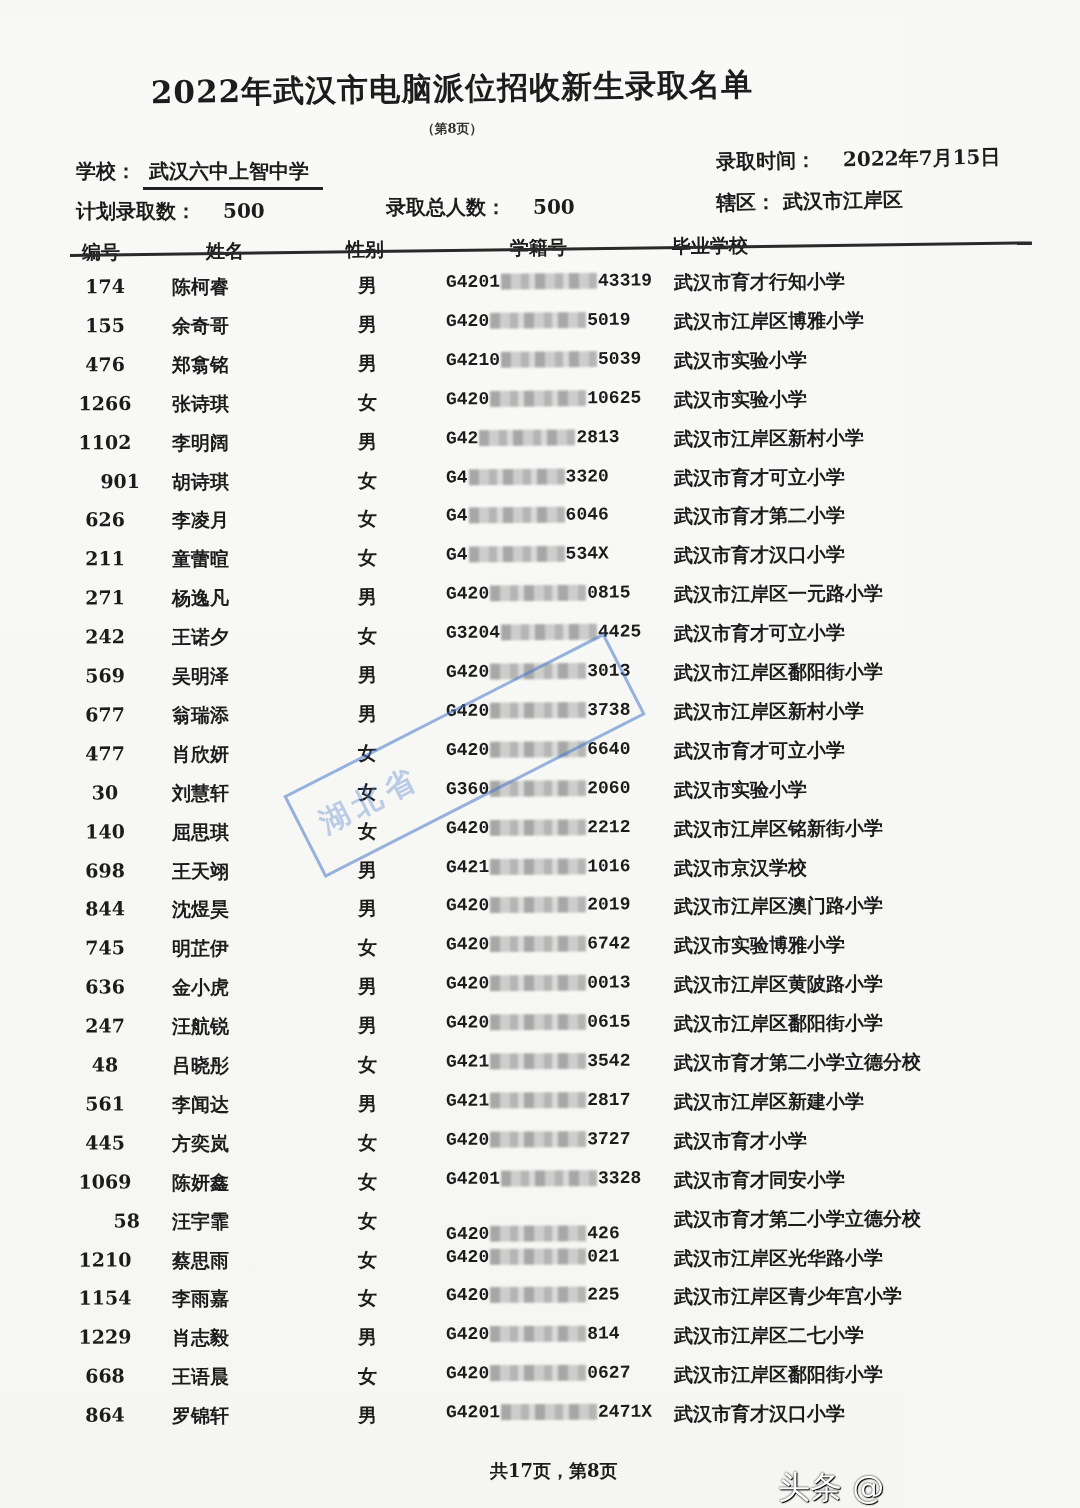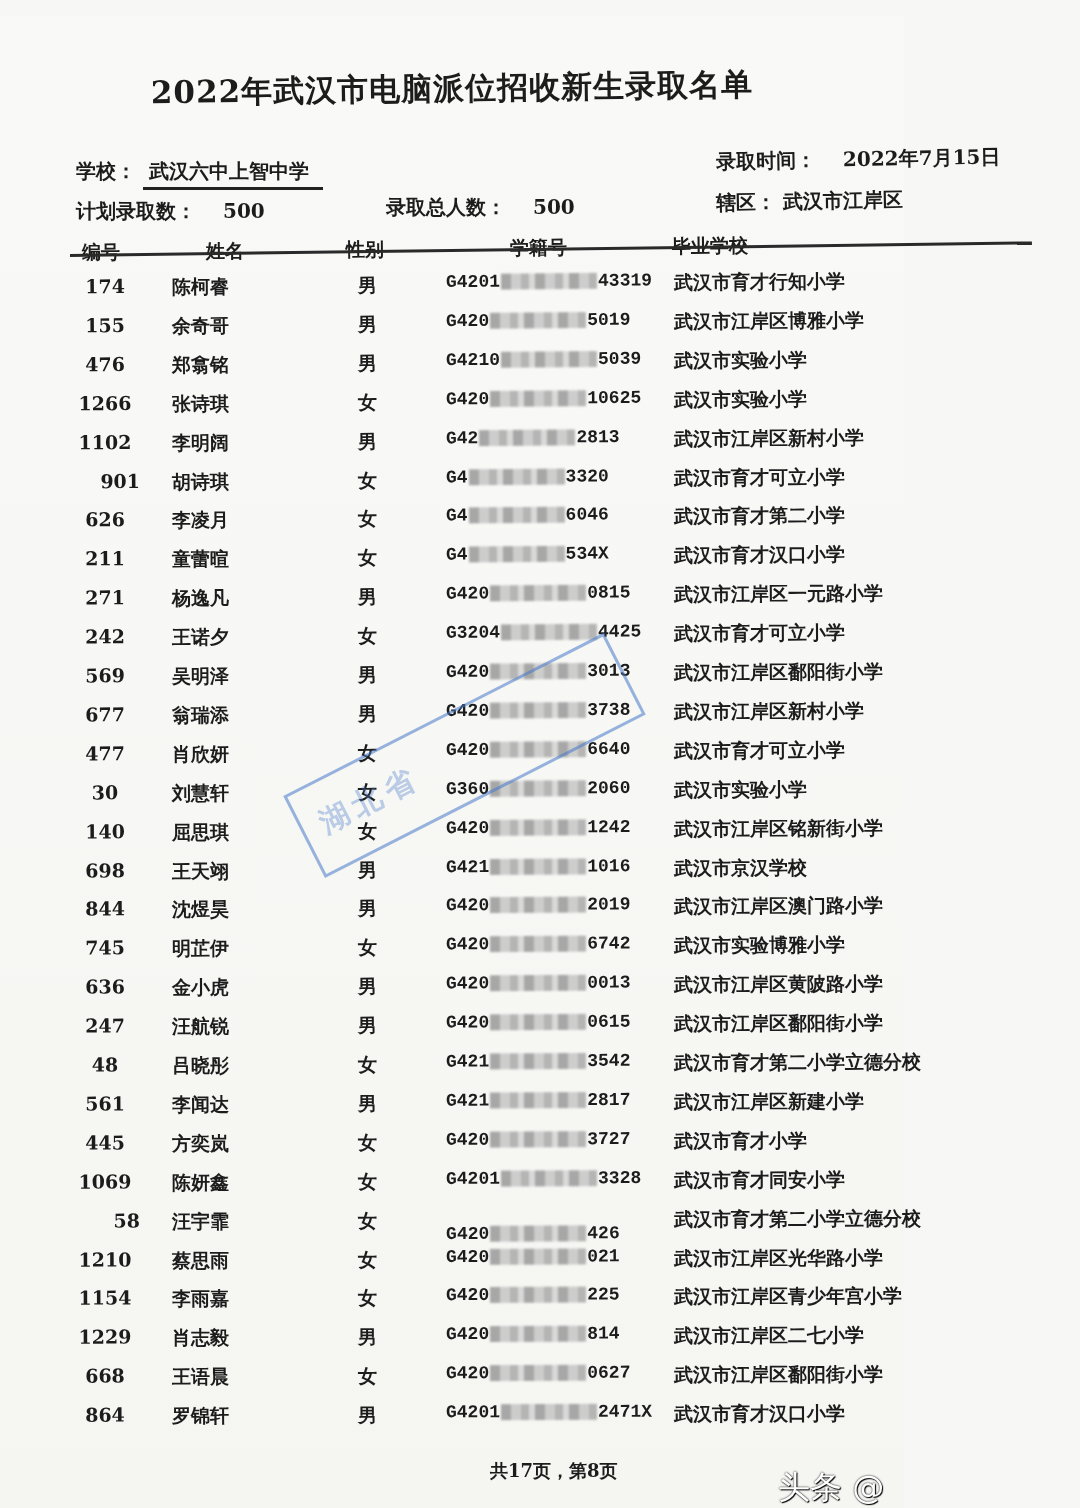--- a/index.html
+++ b/index.html
@@ -66,20 +66,21 @@
     font-family: "DejaVu Sans", "Liberation Sans", sans-serif;
     color: #fff; text-shadow: 0 0 2px #000, 1px 1px 1px #000;
   }
 </style>
 </head>
 <body>
 
 <div class="page">
 
   <div class="title">2022年武汉市电脑派位招收新生录取名单</div>
+  <div class="subtitle">（第8页）</div>
 
   <div class="meta" style="left:76px; top:142px;">
     <span>学校：</span>
     <span class="school-val">武汉六中上智中学</span>
   </div>
   <div class="meta" style="left:716px; top:130px; transform:rotate(-1deg);">
     <span>录取时间：</span>
     <span class="val">2022年7月15日</span>
   </div>
   <div class="meta" style="left:76px; top:182px;">
@@ -200,21 +201,21 @@
         <span class="c-no" style="left:70px;">30</span>
         <span style="left:172px;">刘慧轩</span>
         <span style="left:358px;">女</span>
         <span class="c-id" style="left:446px;"><span style="position:static">G360</span><span class="blur" style="position:static"></span><span style="position:static">2060</span></span>
         <span style="left:674px;">武汉市实验小学</span>
       </div>
       <div class="row" style="top: 544.6px; transform: rotate(-0.36deg); transform-origin: left center;">
         <span class="c-no" style="left:70px;">140</span>
         <span style="left:172px;">屈思琪</span>
         <span style="left:358px;">女</span>
-        <span class="c-id" style="left:446px;"><span style="position:static">G420</span><span class="blur" style="position:static"></span><span style="position:static">1242</span></span>
+        <span class="c-id" style="left:446px;"><span style="position:static">G420</span><span class="blur" style="position:static"></span><span style="position:static">2212</span></span>
         <span style="left:674px;">武汉市江岸区铭新街小学</span>
       </div>
       <div class="row" style="top: 583.5px; transform: rotate(-0.35deg); transform-origin: left center;">
         <span class="c-no" style="left:70px;">698</span>
         <span style="left:172px;">王天翊</span>
         <span style="left:358px;">男</span>
         <span class="c-id" style="left:446px;"><span style="position:static">G421</span><span class="blur" style="position:static"></span><span style="position:static">1016</span></span>
         <span style="left:674px;">武汉市京汉学校</span>
       </div>
       <div class="row" style="top: 622.4px; transform: rotate(-0.34deg); transform-origin: left center;">

